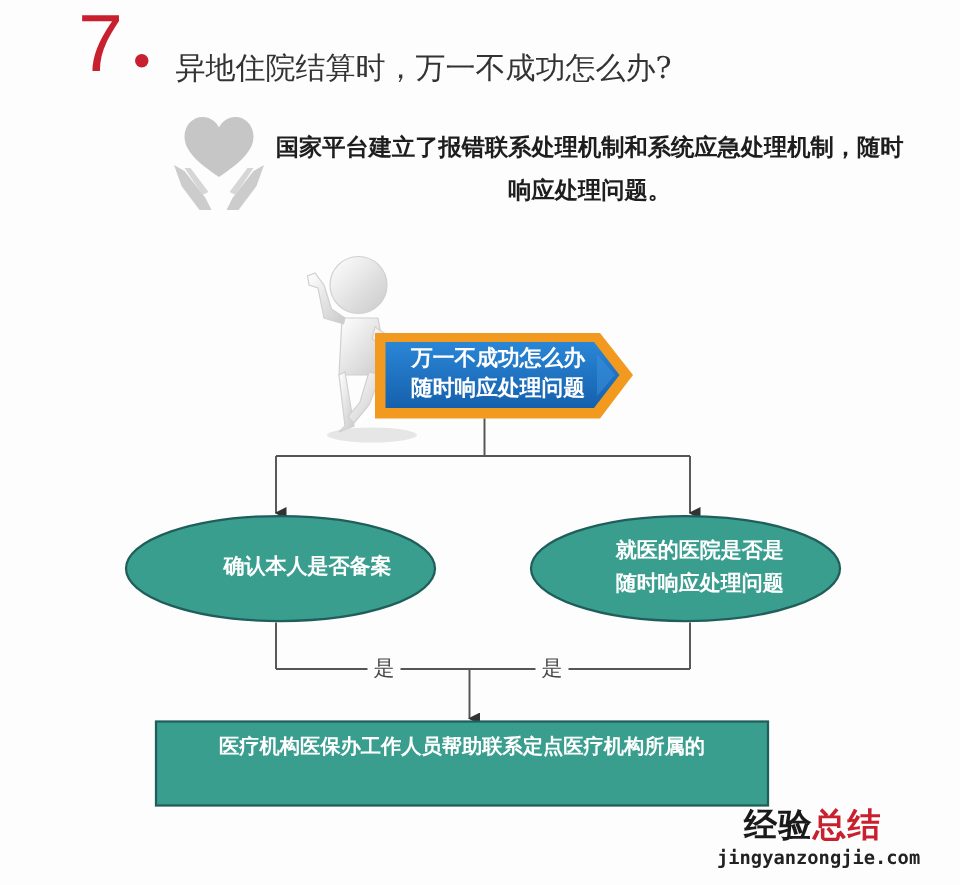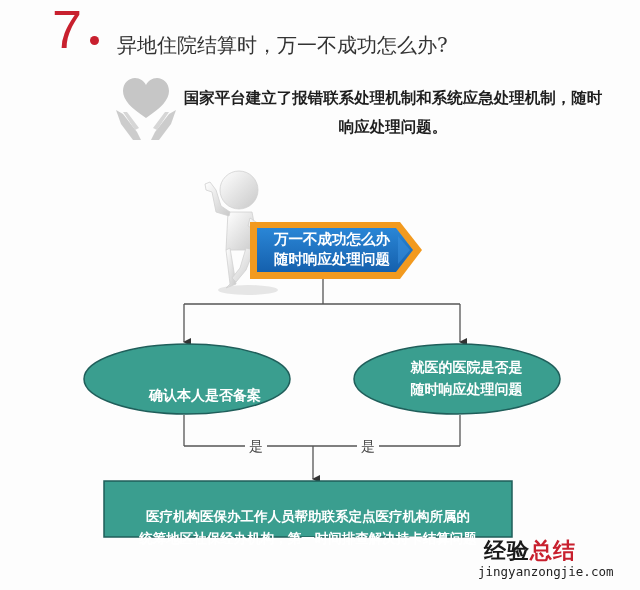--- a/index.html
+++ b/index.html
@@ -6,29 +6,29 @@
   body { width:640px; height:590px; background:#fdfdfd; position:relative; overflow:hidden;
          font-family:"DejaVu Sans","Liberation Sans",sans-serif; }
   .abs { position:absolute; }
   #num { left:52px; top:0px; font-family:"Liberation Sans",sans-serif; font-size:54px; color:#c8202e; line-height:58px; letter-spacing:-2px; }
   #num-dot { left:90px; top:36px; width:9px; height:9px; border-radius:50%; background:#c8202e; }
   #title { left:117px; top:32px; font-family:"DejaVu Serif","Liberation Serif",serif; font-size:20px; color:#333; line-height:26px; }
   #subtitle { left:183px; top:84px; width:420px; font-size:15.5px; font-weight:bold; color:#1e1e1e; line-height:29px;text-align:center; }
   .txt-w { color:#ffffff; font-weight:bold; text-align:center; }
   #sign-text { left:262px; top:229px; width:140px; font-size:14.5px; line-height:20px; }
   .ell-text { font-size:14px; line-height:22px; }
-  #ell-l-text { left:84px; top:367px; width:242px;margin-top:17px; }
+  #ell-l-text { left:84px; top:367px; width:242px; }
   #ell-r-text { left:363px; top:356px; width:207px; }
   .yes { font-size:14px; color:#444; background:#fdfdfd; padding:0 4px; line-height:16px; }
   #yes-l { left:245px; top:438px; }
   #yes-r { left:357px; top:438px; }
-  #box-text { left:104px; top:487px; width:408px; font-size:13.5px; line-height:22px;margin-top:18px; }
-  #wm-cn { left:484px; top:538px; font-size:22px; font-weight:bold; color:#1a1a1a; letter-spacing:1px; line-height:26px;text-align:right; }
+  #box-text { left:104px; top:487px; width:408px; font-size:13.5px; line-height:22px; }
+  #wm-cn { left:496px; top:538px; font-size:22px; font-weight:bold; color:#1a1a1a; letter-spacing:1px; line-height:26px;text-align:right; }
   #wm-cn .red { color:#c8202e; }
-  #wm-url { left:478px; top:564px; font-family:"DejaVu Sans Mono","Liberation Mono",monospace; font-size:12.5px; color:#222; font-weight:normal; line-height:16px; }
+  #wm-url { left:478px; top:564px; font-family:"DejaVu Sans Mono","Liberation Mono",monospace; font-size:12.5px; color:#222; font-weight:bold; line-height:16px; }
 </style>
 </head>
 <body>
 
 <div class="abs" id="num">7</div>
 <div class="abs" id="num-dot"></div>
 <div class="abs" id="title">异地住院结算时，万一不成功怎么办?</div>
 
 <svg class="abs" style="left:113px;top:76px" width="66" height="68" viewBox="0 0 66 68">
   <path d="M33 42 C 18 32, 10 24, 10 15 C 10 7, 16 2, 22 2 C 27 2, 31 5, 33 9 C 35 5, 39 2, 44 2 C 50 2, 56 7, 56 15 C 56 24, 48 32, 33 42 Z" fill="#c6c6c6"></path>
@@ -96,17 +96,16 @@
 <div class="abs txt-w ell-text" id="ell-r-text">
   <div>就医的医院是否是</div>
   <div>随时响应处理问题</div>
 </div>
 
 <div class="abs yes" id="yes-l">是</div>
 <div class="abs yes" id="yes-r">是</div>
 
 <div class="abs txt-w" id="box-text">
   <div>医疗机构医保办工作人员帮助联系定点医疗机构所属的</div>
-  <div>统筹地区社保经办机构，第一时间排查解决持卡结算问题</div>
 </div>
 
 <div class="abs" id="wm-cn"><span>经验</span><span class="red">总结</span></div>
 <div class="abs" id="wm-url">jingyanzongjie.com</div>
 
 </body></html>

